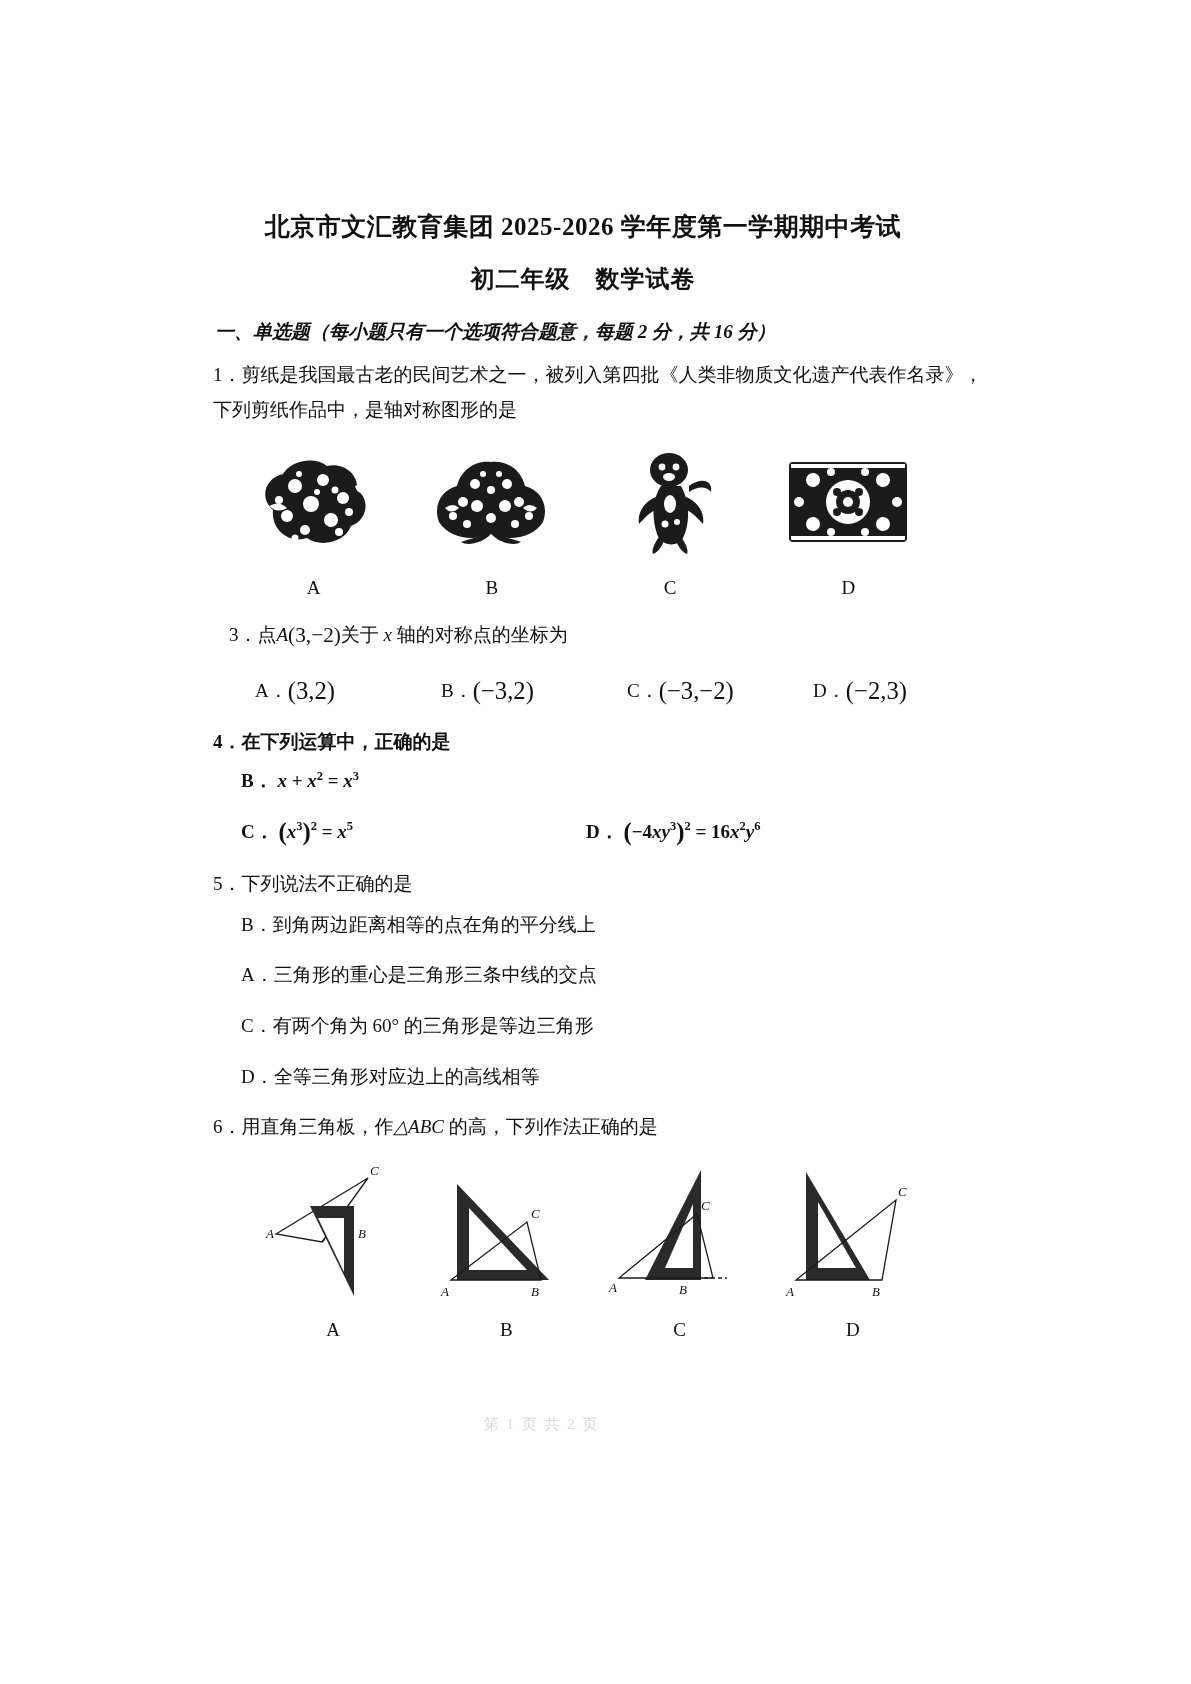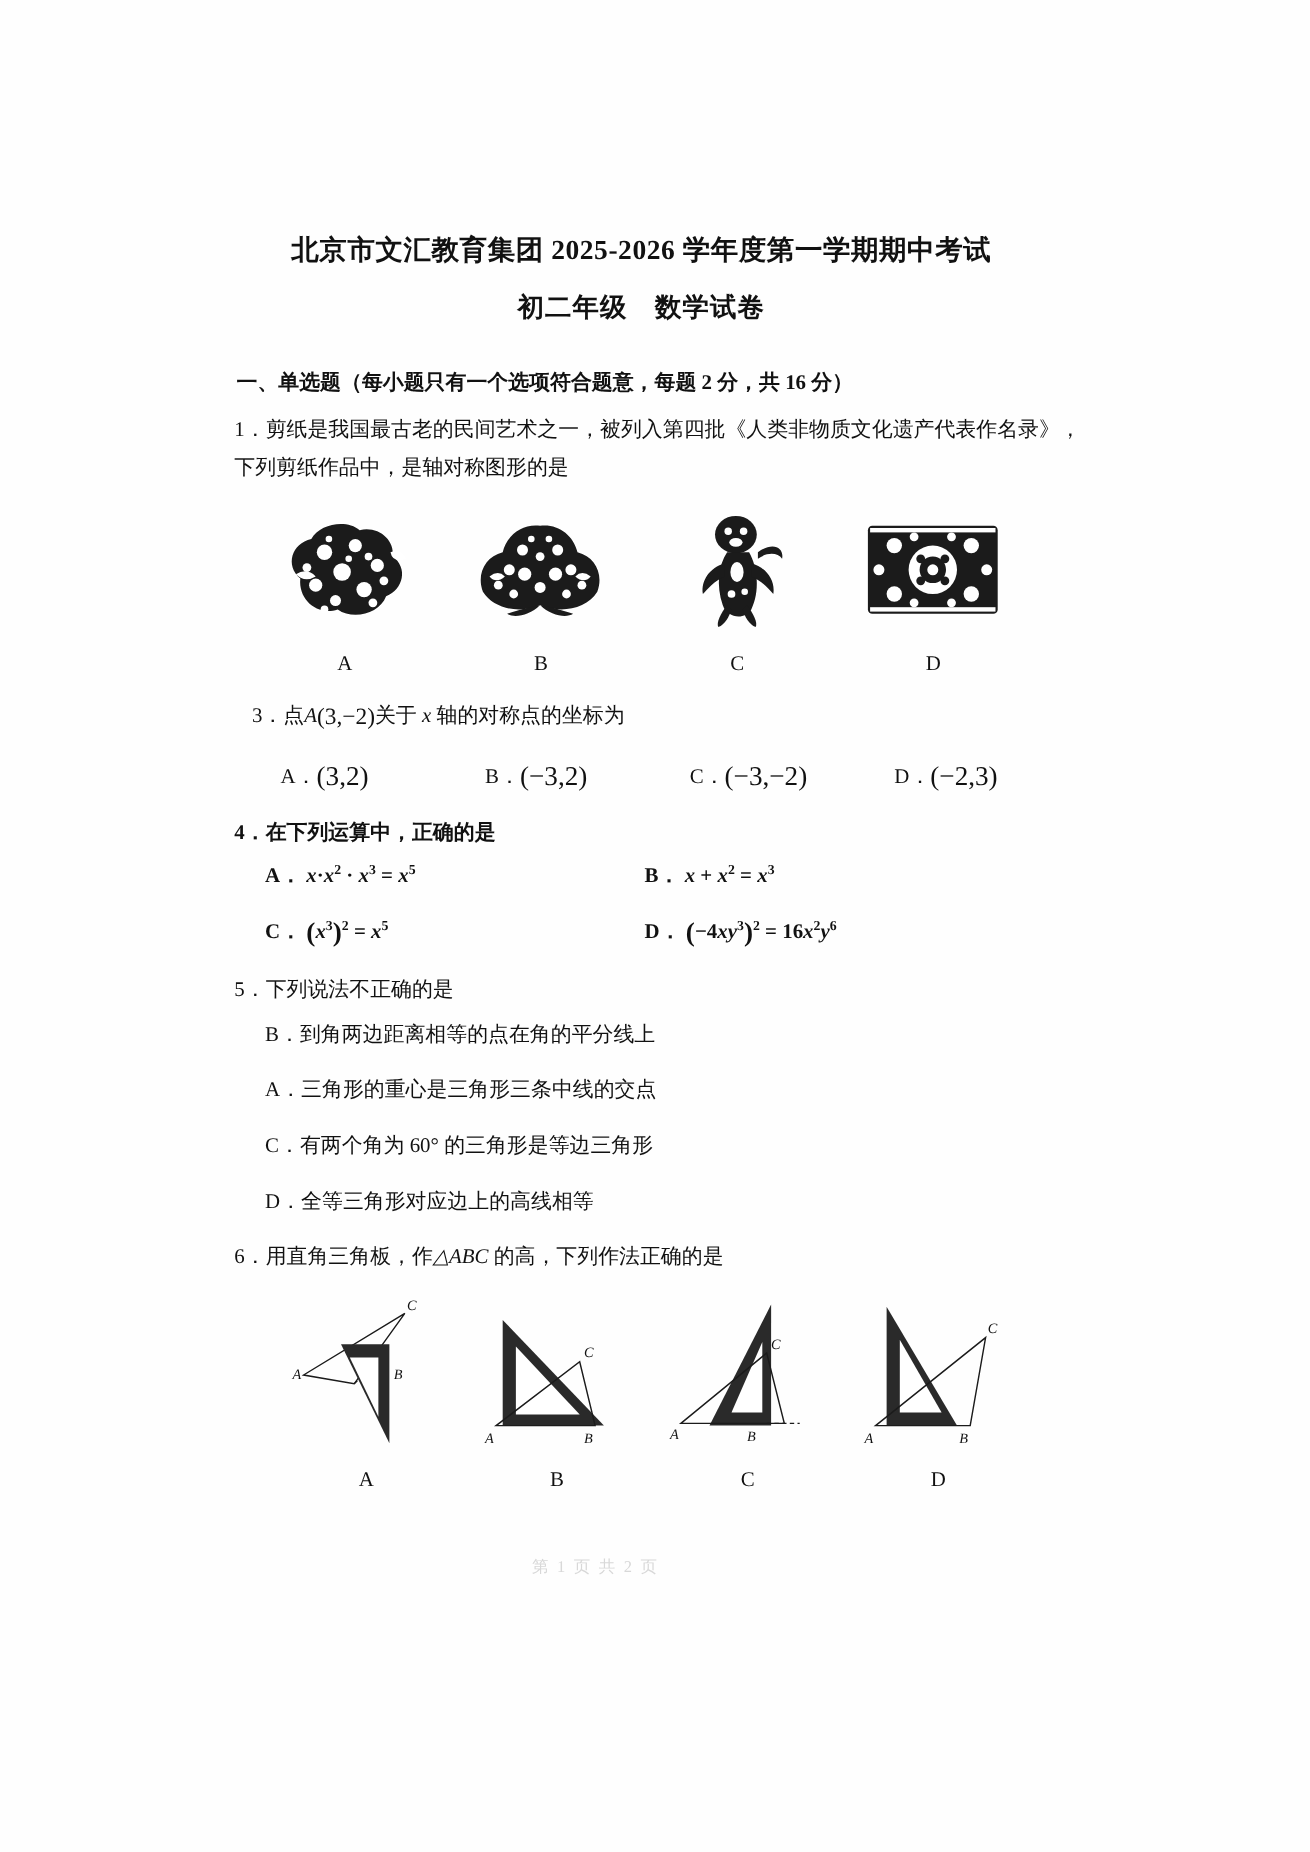--- a/index.html
+++ b/index.html
@@ -35,26 +35,27 @@
     font-size: 25px;
     letter-spacing: 0.5px;
     margin: 0 0 20px 0;
     white-space: nowrap;
   }
   .doc-subtitle {
     text-align: center;
     font-weight: bold;
     font-size: 24px;
     letter-spacing: 1px;
-    margin: 0 0 40px 0;
+    margin: 0 0 24px 0;
   }
   .section-head {
     font-weight: bold;
     font-size: 19px;
     margin: 0 0 14px 2px;
+    font-style: italic;
   }
   
   .q {
     font-size: 19px;
     line-height: 1.72;
     margin-bottom: 6px;
   }
   .q-stem {
     margin: 0 0 2px 0;
     white-space: nowrap;
@@ -301,23 +302,20 @@
         </div>
       </div>
     </div>
 
     <div class="q" style="margin-top:14px;font-weight:bold;">
       <div class="q-stem">
         <span>4．</span><span>在下列运算中，正确的是</span>
       </div>
       <div class="opts-grid2">
         <div class="line">
-          <div class="cell" title="A. x·x^2·x^3 = x^5">
-            A．&nbsp;<span class="mi">x</span>·<span class="mi">x</span><sup>2</sup>&nbsp;·&nbsp;<span class="mi">x</span><sup>3</sup>&nbsp;=&nbsp;<span class="mi">x</span><sup>5</sup>
-          </div>
           <div class="cell" title="B. x + x^2 = x^3">
             B．&nbsp;<span class="mi">x</span>&nbsp;+&nbsp;<span class="mi">x</span><sup>2</sup>&nbsp;=&nbsp;<span class="mi">x</span><sup>3</sup>
           </div>
         </div>
         <div class="line">
           <div class="cell" title="C. (x^3)^2 = x^5">
             C．&nbsp;<span class="bigparen">(</span><span class="mi">x</span><sup>3</sup><span class="bigparen">)</span><sup>2</sup>&nbsp;=&nbsp;<span class="mi">x</span><sup>5</sup>
           </div>
           <div class="cell" title="D. (-4xy^3)^2 = 16x^2y^6">
             D．&nbsp;<span class="bigparen">(</span>−4<span class="mi">xy</span><sup>3</sup><span class="bigparen">)</span><sup>2</sup>&nbsp;=&nbsp;16<span class="mi">x</span><sup>2</sup><span class="mi">y</span><sup>6</sup>

